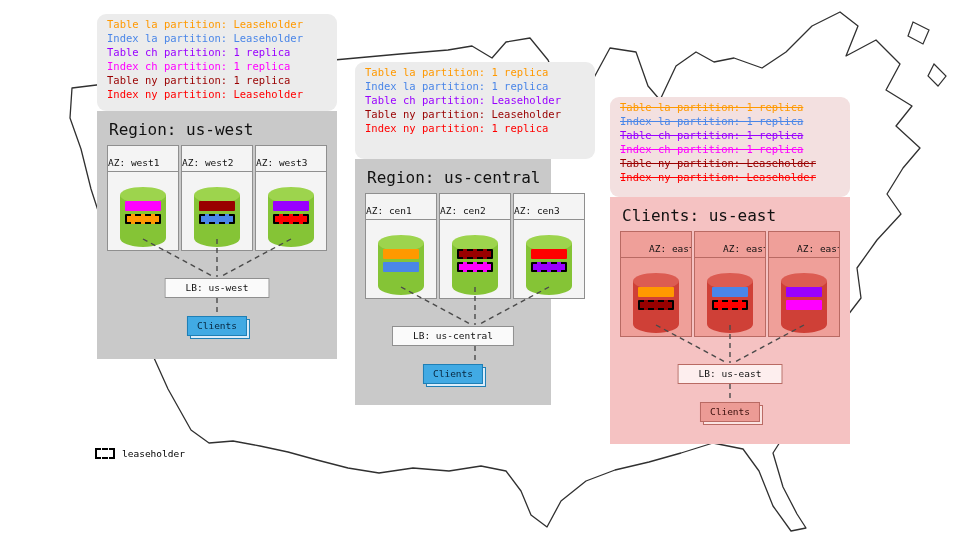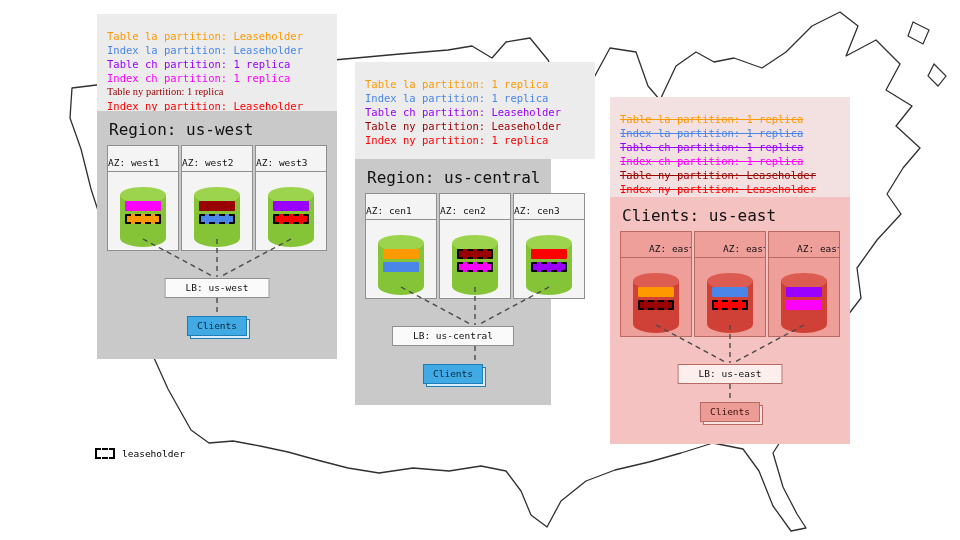--- a/index.html
+++ b/index.html
@@ -5,21 +5,21 @@
   * { box-sizing: border-box; }
   html, body { margin: 0; padding: 0; }
   body {
     width: 960px; height: 540px; position: relative; overflow: hidden;
     background: #ffffff;
     font-family: "DejaVu Sans Mono", monospace;
   }
   #map { position: absolute; inset: 0; z-index: 0; }
 
   
-  .ann { position: absolute; background: #ececec; padding: 15px 10px; z-index: 2; }
+  .ann { position: absolute; background: #ececec; padding: 3px 10px; z-index: 2; border-radius: 9px; }
   .ann-line { font-size: 10.5px; line-height: 14px; white-space: nowrap; }
   #ann-0 { left: 97px;  top: 14px; width: 240px; height: 97px; }
   #ann-1 { left: 355px; top: 62px; width: 240px; height: 97px; }
   #ann-2 { left: 610px; top: 97px; width: 240px; height: 100px; background: #f3e0e0; }
   .strike .ann-line { text-decoration: line-through; }
 
   
   .region { position: absolute; z-index: 2; }
   #reg-0 { left: 97px;  top: 111px; width: 240px; height: 248px; }
   #reg-1 { left: 355px; top: 159px; width: 196px; height: 246px; }
@@ -80,21 +80,21 @@
            L 191 430 L 168 389 L 150 349 L 133 309 L 117 269 L 104 229 L 91 189 L 81 149 L 70 118 Z" fill="#ffffff" stroke="#303030" stroke-width="1.3" stroke-linejoin="round"></path>
   <path d="M 913 22 L 929 30 L 923 44 L 908 36 Z" fill="#ffffff" stroke="#303030" stroke-width="1.2"></path>
   <path d="M 934 64 L 946 76 L 938 86 L 928 76 Z" fill="#ffffff" stroke="#303030" stroke-width="1.2"></path>
 </svg>
 
 <div class="ann" id="ann-0">
   <div class="ann-line" style="color: rgb(255, 153, 0);">Table la partition: Leaseholder</div>
   <div class="ann-line" style="color: rgb(74, 134, 232);">Index la partition: Leaseholder</div>
   <div class="ann-line" style="color: rgb(153, 0, 255);">Table ch partition: 1 replica</div>
   <div class="ann-line" style="color: rgb(255, 0, 255);">Index ch partition: 1 replica</div>
-  <div class="ann-line" style="color: rgb(153, 0, 0); font-family: Liberation Serif, serif;">Table ny partition: 1 replica</div>
+  <div class="ann-line" style="color: rgb(153, 0, 0);">Table ny partition: 1 replica</div>
   <div class="ann-line" style="color: rgb(255, 0, 0);">Index ny partition: Leaseholder</div>
 </div>
 <div class="region gray" id="reg-0">
   <div class="region-title">Region: us-west</div>
   <div class="az-row">
     <div class="az">
       <div class="az-head">AZ: west1</div>
       <div class="az-body">
           <div class="cyl">
             <div class="bars">

